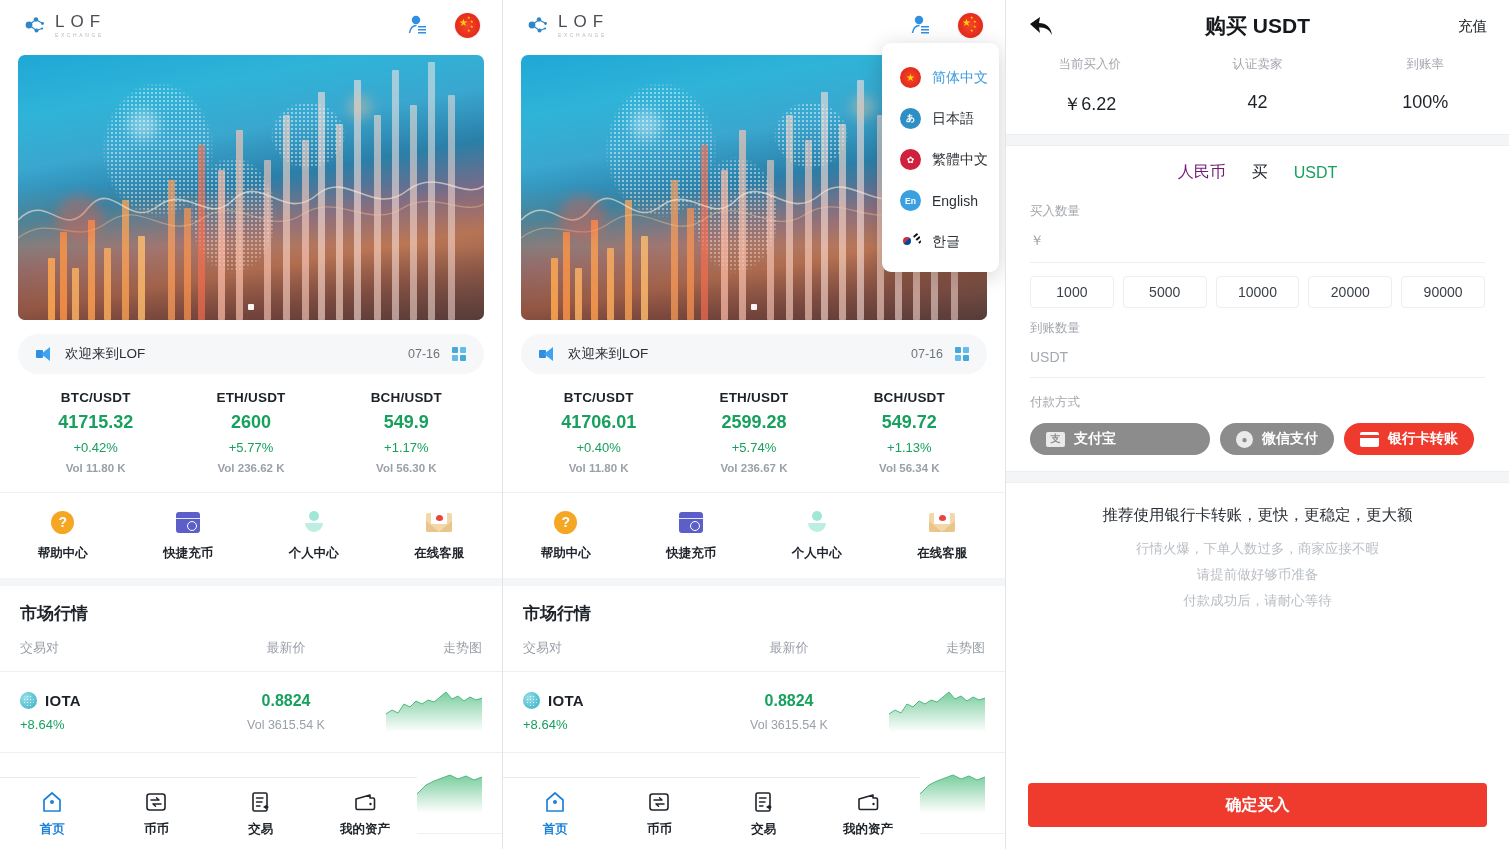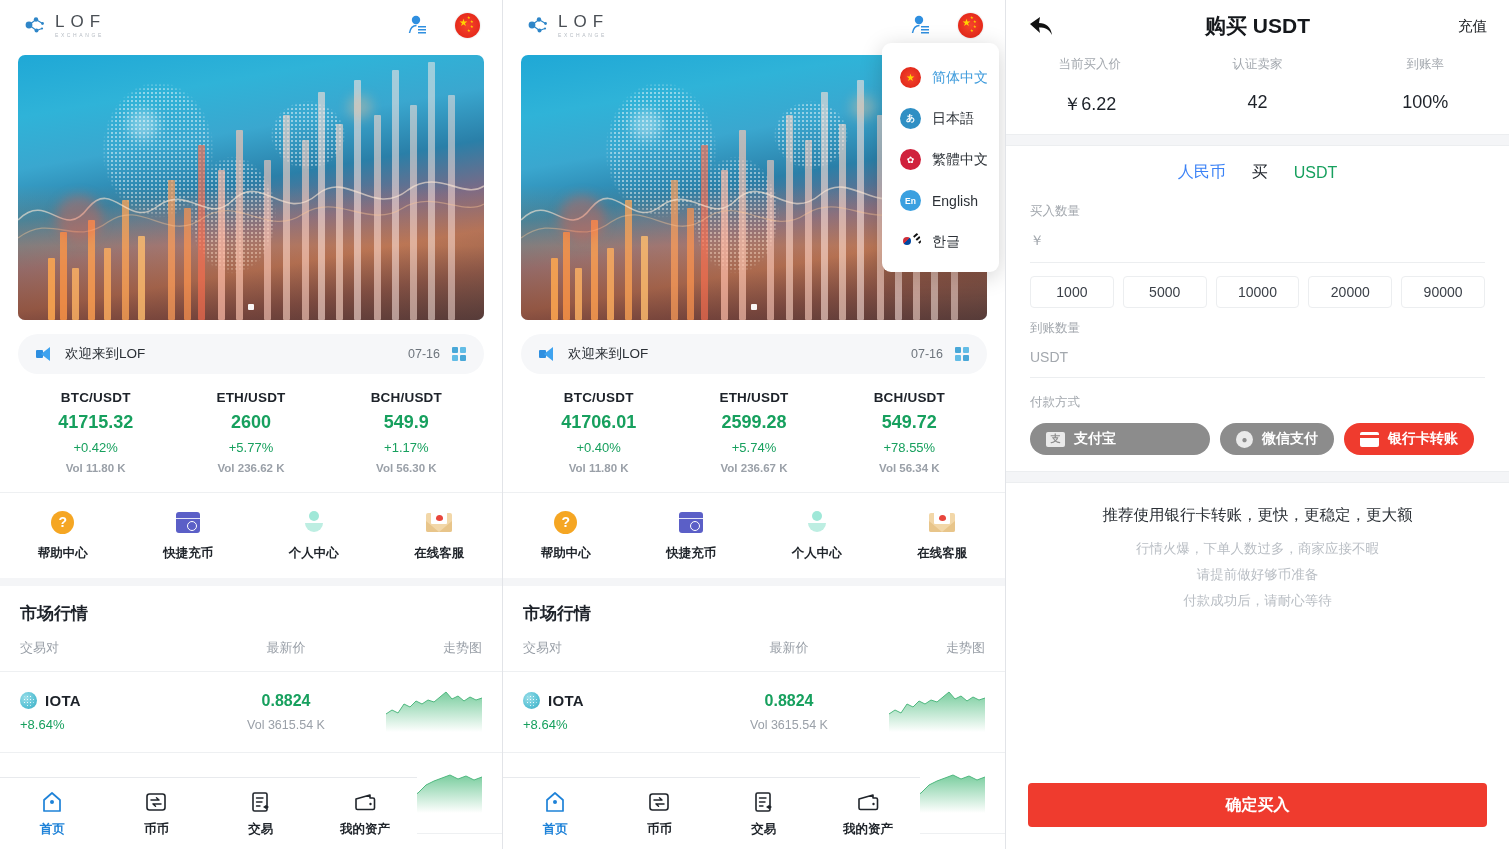--- a/index.html
+++ b/index.html
@@ -150,21 +150,21 @@
   .rp-title { position:absolute; left:0; right:0; text-align:center; font-size: 21px; font-weight:bold; color:#15181c; pointer-events:none; }
   .rp-topright { margin-left:auto; font-size: 14.5px; color:#15181c; cursor:pointer; z-index:2; }
   .rp-stats { display:flex; padding: 4px 0 18px 0; }
   .st-col { flex:1; text-align:center; }
   .st-lb { font-size: 12.5px; color:#a3a8ae; }
   .st-val { font-size: 18px; color:#1d2229; margin-top: 19px; }
   .band { height: 12px; background:#f4f5f7; border-top:1px solid #eceef0; border-bottom:1px solid #eceef0; }
 
   .rp-body { padding: 0 24px; }
   .pair-row { display:flex; justify-content:center; align-items:center; gap: 26px; padding: 16px 0 14px 0; font-size: 16px; }
-  .pair-fiat { color:#3b82f6; }
+  .pair-fiat { color:#701a75; }
   .pair-act { color:#1d2229; }
   .pair-coin { color:#17a05e; }
   .fld-lb { font-size: 12.5px; color:#a3a8ae; margin-top: 6px; }
   .fld-row { display:flex; align-items:center; border-bottom:1px solid #eceef0; padding: 12px 0 12px 0; }
   .fld-in { flex:1; border:0; outline:0; font-size: 15.5px; color:#1d2229; background:transparent;
             font-family:"Liberation Sans","DejaVu Sans",sans-serif; }
   .fld-in::placeholder { color:#b9bec4; }
   .fld-unit { font-size: 14px; color:#a3a8ae; }
   .chips { display:flex; gap: 9px; padding: 13px 0 6px 0; }
   .chip { flex:1; height: 32px; border:1px solid #eceef0; border-radius: 4px; display:flex;
@@ -552,21 +552,21 @@
       </div>
       <div class="tk">
         <div class="tk-pair">ETH/USDT</div>
         <div class="tk-price" style="color:#17a05e">2599.28</div>
         <div class="tk-chg" style="color:#17a05e">+5.74%</div>
         <div class="tk-vol">Vol 236.67 K</div>
       </div>
       <div class="tk">
         <div class="tk-pair">BCH/USDT</div>
         <div class="tk-price" style="color:#17a05e">549.72</div>
-        <div class="tk-chg" style="color:#17a05e">+78.55%</div>
+        <div class="tk-chg" style="color:#17a05e">+1.13%</div>
         <div class="tk-vol">Vol 56.34 K</div>
       </div>
     </div>
 
     <div class="quick">
       <div class="qa">
         <div class="qa-ico">
             <div class="ci-help">?</div>
           </div>
         <div class="qa-lb">帮助中心</div>

